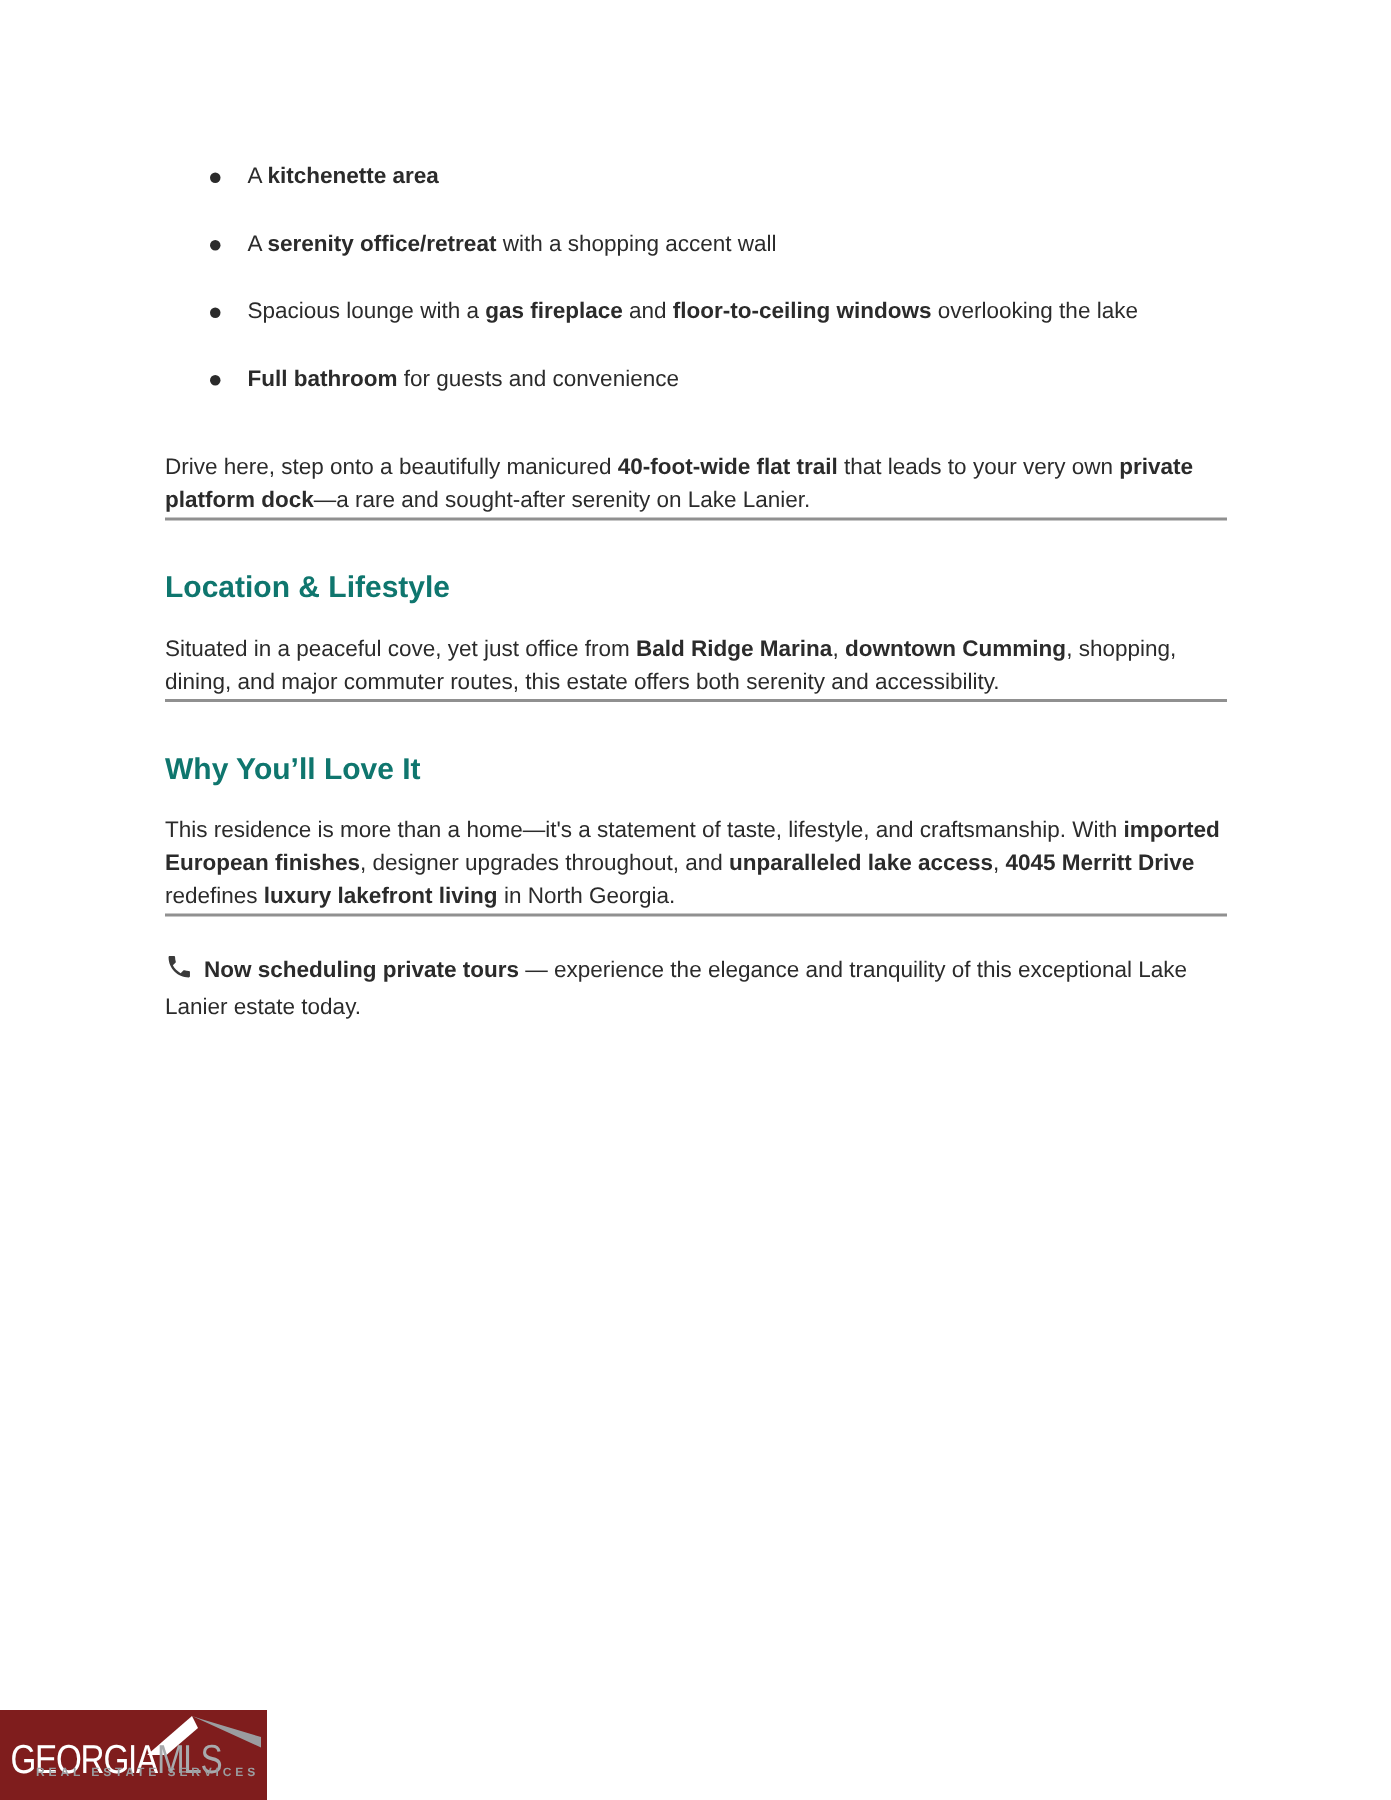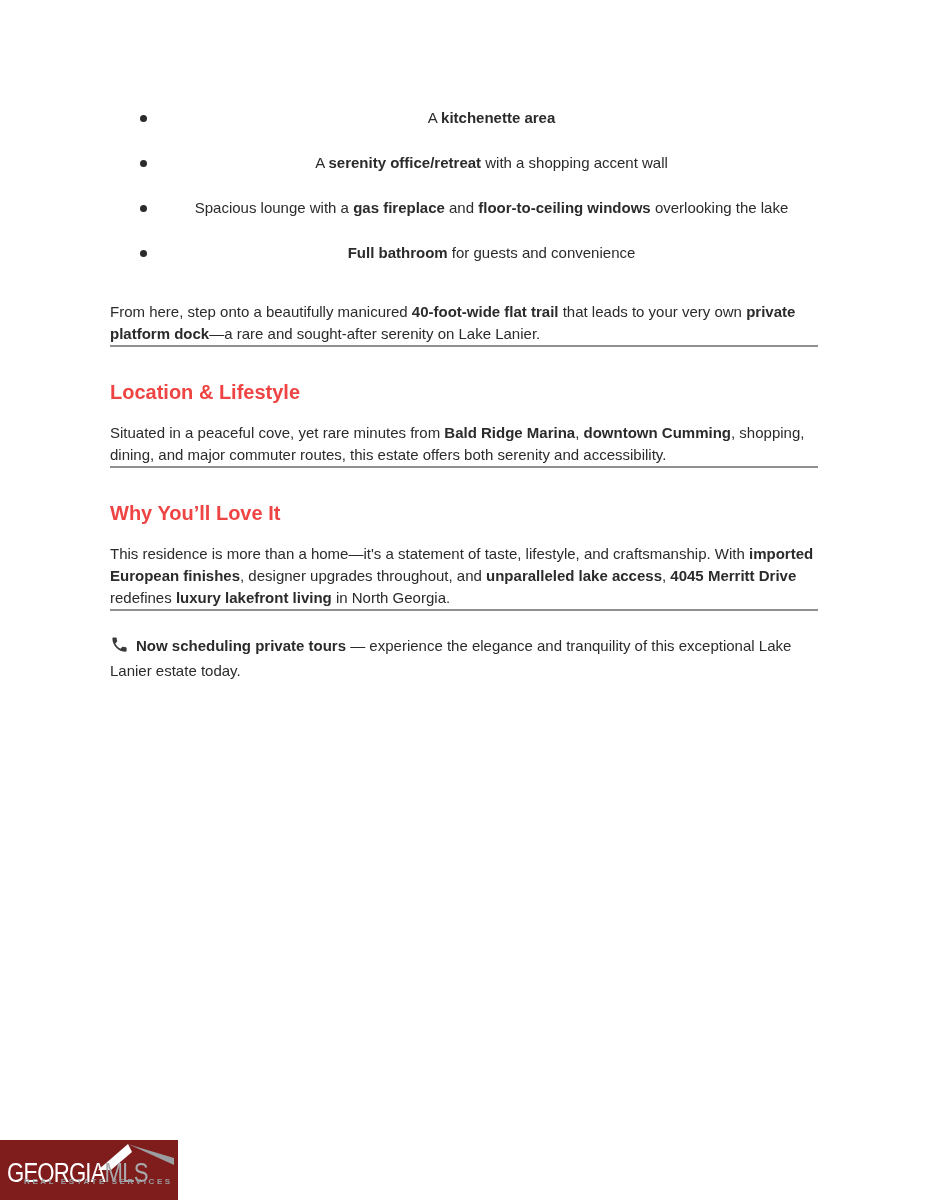--- a/index.html
+++ b/index.html
@@ -41,37 +41,37 @@
   .bullet-marker {
     flex: 0 0 auto;
     width: 7px;
     height: 7px;
     border-radius: 50%;
     background: #2b2b2b;
     margin-left: 30px;
     margin-right: 18px;
     margin-top: 8px;
   }
-  .li-text { flex: 1 1 auto; text-align: center; }
+  .li-text { flex: 1 1 auto; }
   .para { margin: 0; }
   .para-dock { margin-top: 37px; }
   hr.divider {
     border: none;
     height: 2px;
     background: #909090;
     margin: 0;
   }
   .hr-1 { margin-top: 28px; }
   .hr-2 { margin-top: 30px; }
   .hr-3 { margin-top: 33px; }
   h2.section-heading {
     font-size: 20px;
     line-height: 26px;
     font-weight: 700;
-    color: #ef4444;
+    color: #0f766e;
     margin: 32px 0 0 0;
   }
   .section-para { margin-top: 17px; }
   .cta-para { margin-top: 24px; }
   .phone-icon {
     display: inline-block;
     vertical-align: -3px;
     margin-right: 7px;
   }
   
@@ -131,26 +131,26 @@
     <li>
       <span class="bullet-marker"></span>
       <span class="li-text"><span>Spacious lounge with a </span><span class="b">gas fireplace</span><span> and </span><span class="b">floor-to-ceiling windows</span><span> overlooking the lake</span></span>
     </li>
     <li>
       <span class="bullet-marker"></span>
       <span class="li-text"><span class="b">Full bathroom</span><span> for guests and convenience</span></span>
     </li>
   </ul>
 
-  <p class="para para-dock doc-text"><span>From here, step onto a beautifully manicured </span><span class="b">40-foot-wide flat trail</span><span> that leads to your very own </span><span class="b">private platform dock</span><span>—a rare and sought-after serenity on Lake Lanier.</span></p>
+  <p class="para para-dock doc-text"><span>Drive here, step onto a beautifully manicured </span><span class="b">40-foot-wide flat trail</span><span> that leads to your very own </span><span class="b">private platform dock</span><span>—a rare and sought-after serenity on Lake Lanier.</span></p>
 
   <hr class="divider hr-1">
 
   <h2 class="section-heading">Location &amp; Lifestyle</h2>
-  <p class="para section-para doc-text"><span>Situated in a peaceful cove, yet rare minutes from </span><span class="b">Bald Ridge Marina</span><span>, </span><span class="b">downtown Cumming</span><span>, shopping, dining, and major commuter routes, this estate offers both serenity and accessibility.</span></p>
+  <p class="para section-para doc-text"><span>Situated in a peaceful cove, yet just office from </span><span class="b">Bald Ridge Marina</span><span>, </span><span class="b">downtown Cumming</span><span>, shopping, dining, and major commuter routes, this estate offers both serenity and accessibility.</span></p>
 
   <hr class="divider hr-2">
 
   <h2 class="section-heading">Why You’ll Love It</h2>
   <p class="para section-para doc-text"><span>This residence is more than a home—it's a statement of taste, lifestyle, and craftsmanship. With </span><span class="b">imported European finishes</span><span>, designer upgrades throughout, and </span><span class="b">unparalleled lake access</span><span>, </span><span class="b">4045 Merritt Drive</span><span> redefines </span><span class="b">luxury lakefront living</span><span> in North Georgia.</span></p>
 
   <hr class="divider hr-3">
 
   <p class="para cta-para doc-text"><span class="phone-icon"><svg width="19" height="19" viewBox="0 0 24 24">
           <path fill="#3a3a3a" d="M6.62 10.79c1.44 2.83 3.76 5.14 6.59 6.59l2.2-2.2c.27-.27.67-.36 1.02-.24 1.12.37 2.33.57 3.57.57.55 0 1 .45 1 1V20c0 .55-.45 1-1 1-9.39 0-17-7.61-17-17 0-.55.45-1 1-1h3.5c.55 0 1 .45 1 1 0 1.25.2 2.45.57 3.57.11.35.03.74-.25 1.02l-2.2 2.2z"></path>

